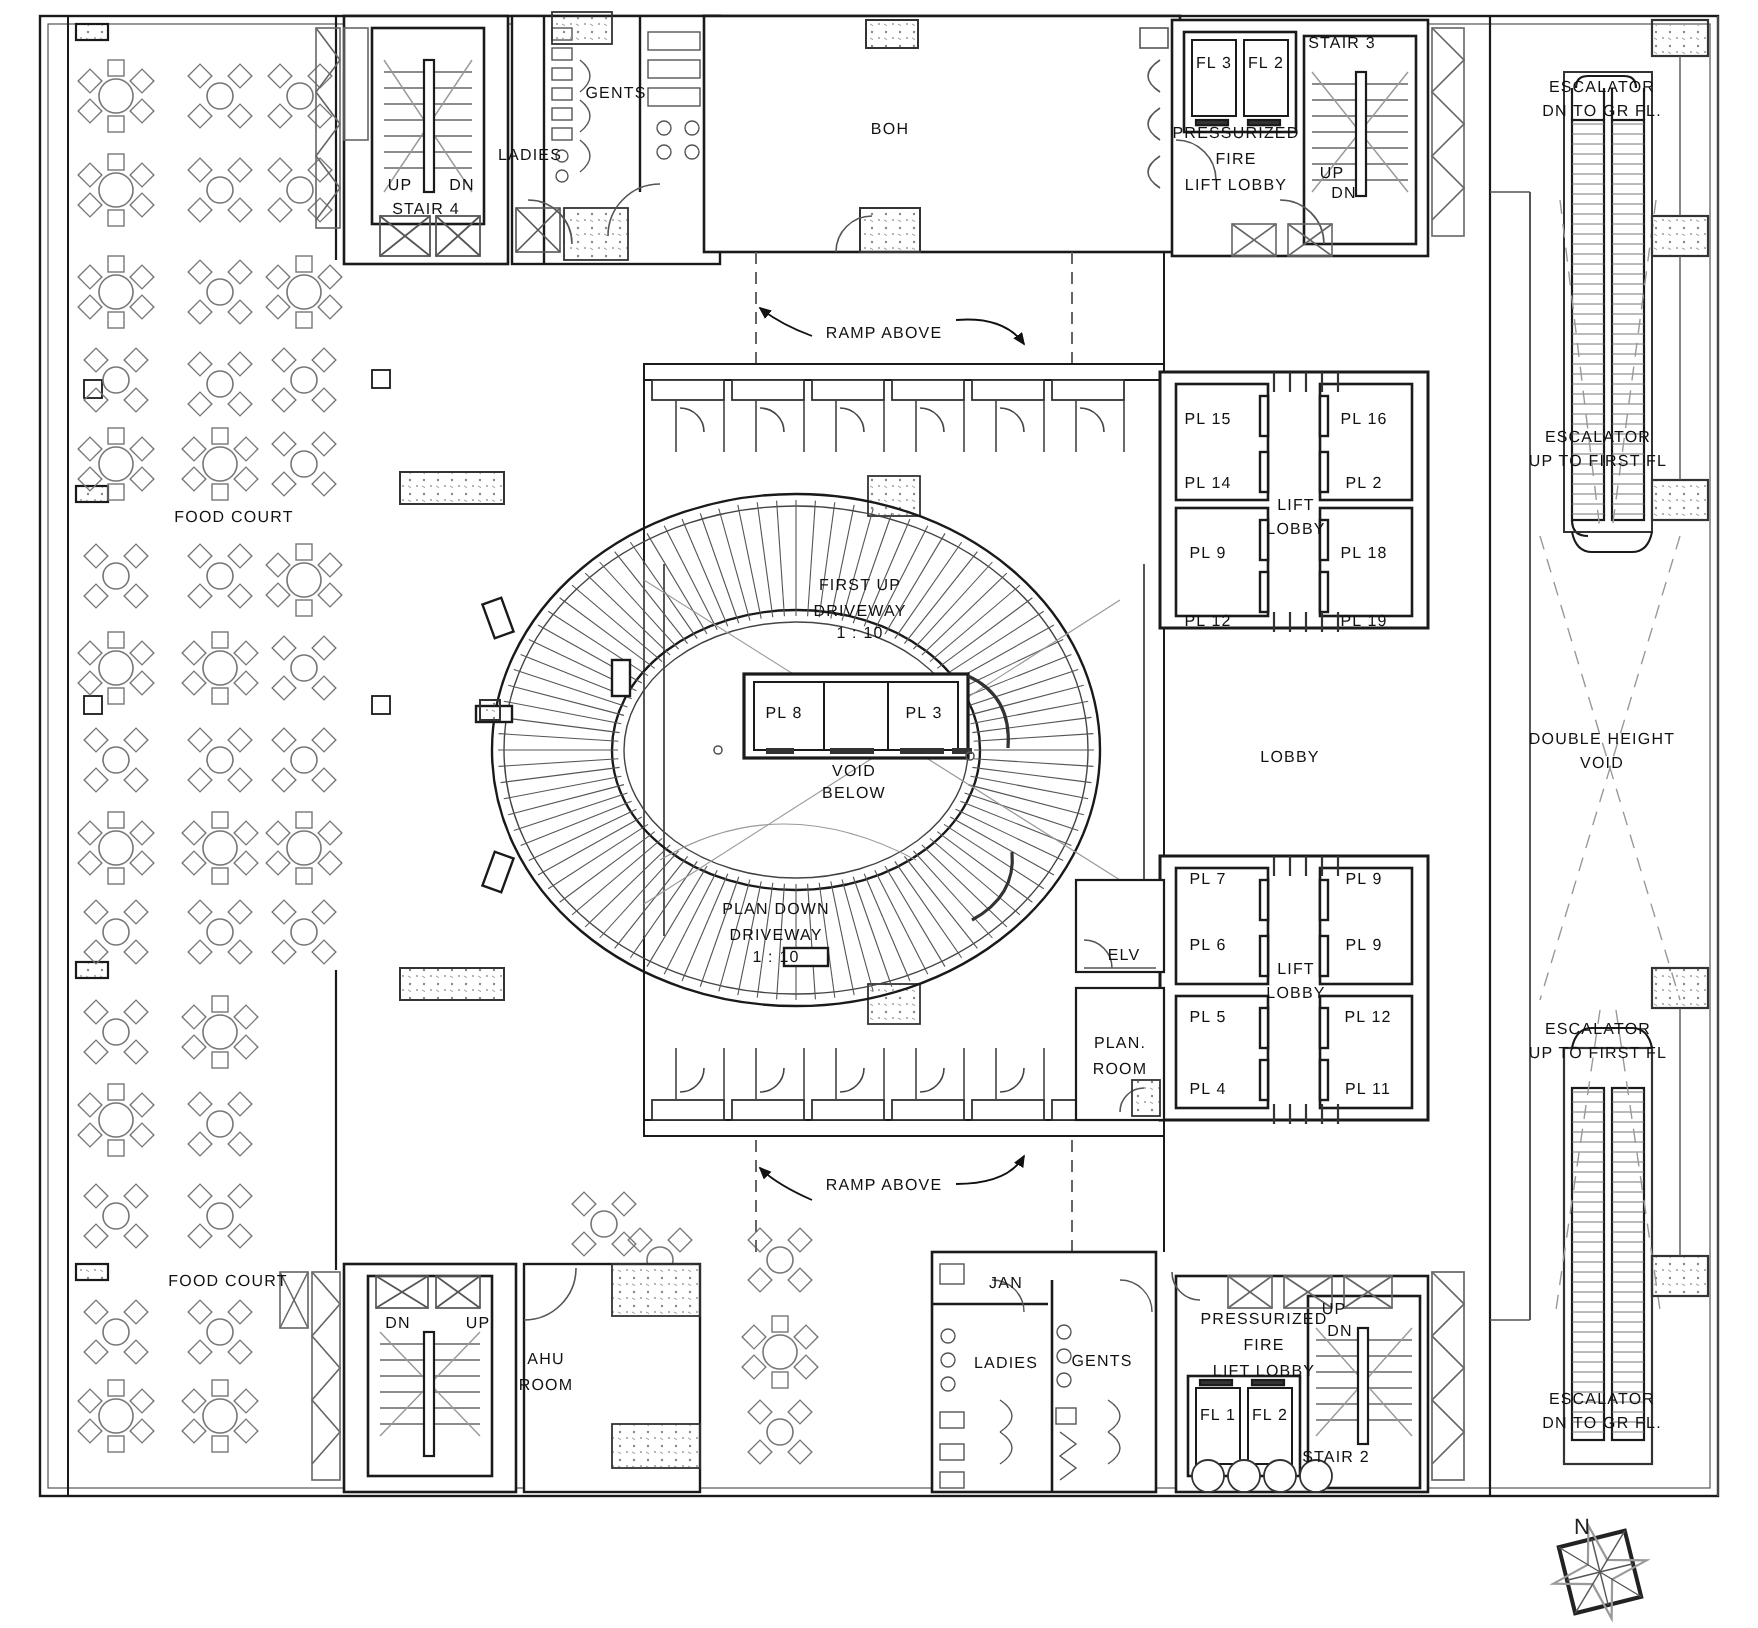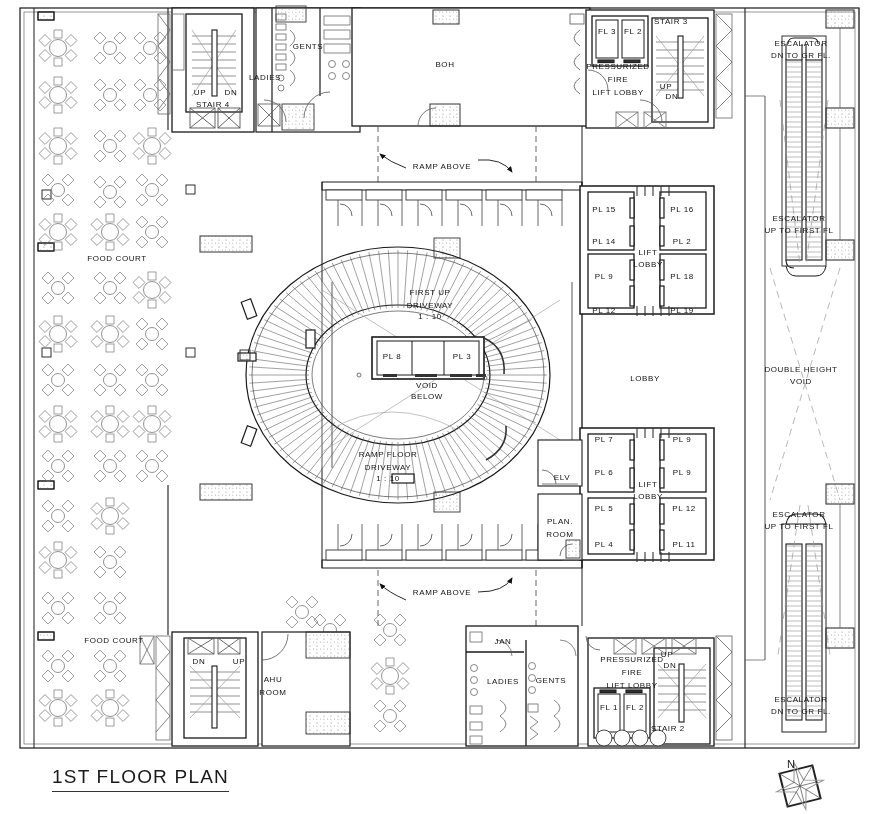--- a/index.html
+++ b/index.html
@@ -965,21 +965,21 @@
 <div class="lbl" style="left:666px;top:87px">UP</div>
 <div class="lbl" style="left:672px;top:97px">DN</div>
 
 <div class="lbl" style="left:442px;top:167px">RAMP ABOVE</div>
 <div class="lbl" style="left:442px;top:593px">RAMP ABOVE</div>
 
 <div class="lbl" style="left:430px;top:293px">FIRST UP</div>
 <div class="lbl" style="left:430px;top:306px">DRIVEWAY</div>
 <div class="lbl" style="left:430px;top:317px">1 : 10</div>
 
-<div class="lbl" style="left:388px;top:455px">RAMP FLOOR</div>
+<div class="lbl" style="left:388px;top:455px">PLAN DOWN</div>
 <div class="lbl" style="left:388px;top:468px">DRIVEWAY</div>
 <div class="lbl" style="left:388px;top:479px">1 : 10</div>
 
 <div class="lbl" style="left:392px;top:357px">PL 8</div>
 <div class="lbl" style="left:462px;top:357px">PL 3</div>
 <div class="lbl" style="left:427px;top:386px">VOID</div>
 <div class="lbl" style="left:427px;top:397px">BELOW</div>
 
 <div class="lbl" style="left:604px;top:210px">PL 15</div>
 <div class="lbl" style="left:604px;top:242px">PL 14</div>
@@ -1032,16 +1032,15 @@
 
 <div class="lbl" style="left:632px;top:660px">PRESSURIZED</div>
 <div class="lbl" style="left:632px;top:673px">FIRE</div>
 <div class="lbl" style="left:632px;top:686px">LIFT LOBBY</div>
 <div class="lbl" style="left:609px;top:708px">FL 1</div>
 <div class="lbl" style="left:635px;top:708px">FL 2</div>
 <div class="lbl" style="left:668px;top:729px">STAIR 2</div>
 <div class="lbl" style="left:667px;top:655px">UP</div>
 <div class="lbl" style="left:670px;top:666px">DN</div>
 
-<div class="title">1ST FLOOR PLAN</div>
 <div class="north-n">N</div>
 
 </div>
 
 </body></html>

